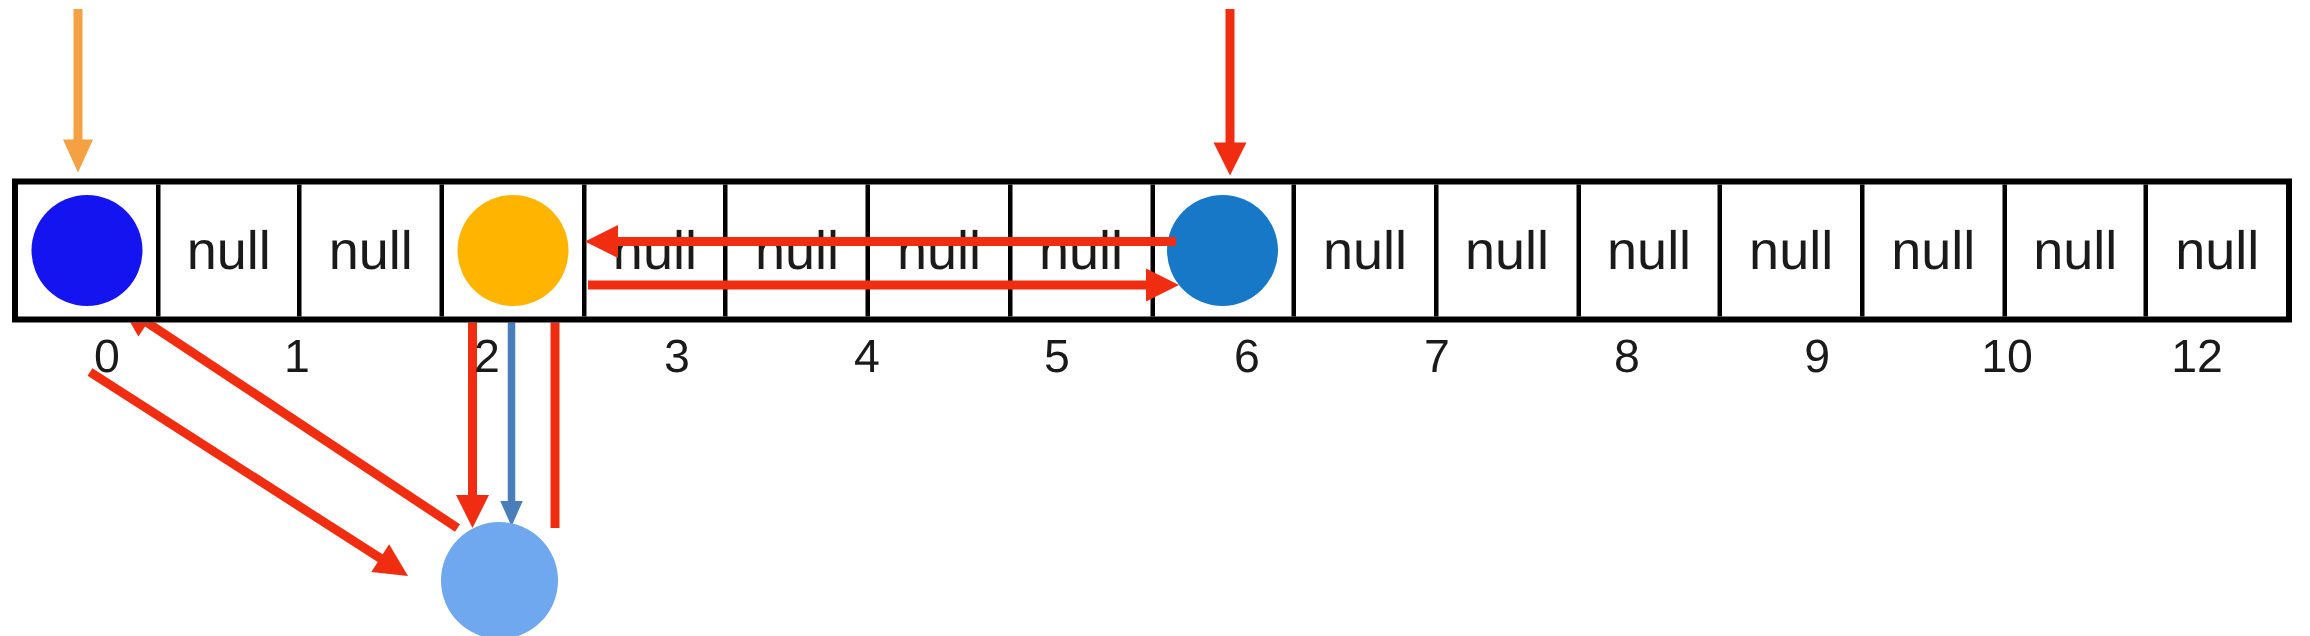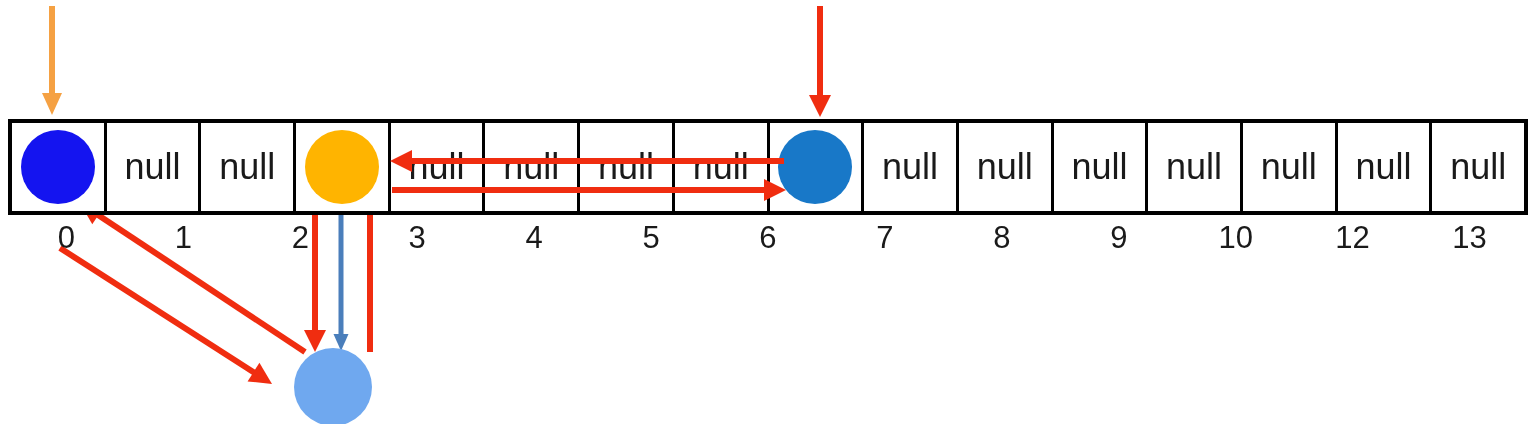--- a/index.html
+++ b/index.html
@@ -196,21 +196,20 @@
     <span class="label">2</span>
     <span class="label">3</span>
     <span class="label">4</span>
     <span class="label">5</span>
     <span class="label">6</span>
     <span class="label">7</span>
     <span class="label">8</span>
     <span class="label">9</span>
     <span class="label">10</span>
     <span class="label">12</span>
-    <span class="label">13</span>
   </div>
 
   <svg id="arrows" viewBox="0 0 1540 424" width="1540" height="424" xmlns="http://www.w3.org/2000/svg">
       <g>
         <line x1="52" y1="6" x2="52" y2="96.96000000000001" stroke="#f5a143" stroke-width="6" stroke-linecap="butt"></line>
         <polygon points="52,115 42,93 62,93" fill="#f5a143"></polygon>
       </g>
       <g>
         <line x1="820" y1="6" x2="820" y2="98.96000000000001" stroke="#f02d10" stroke-width="6" stroke-linecap="butt"></line>
         <polygon points="820,117 809,95 831,95" fill="#f02d10"></polygon>

